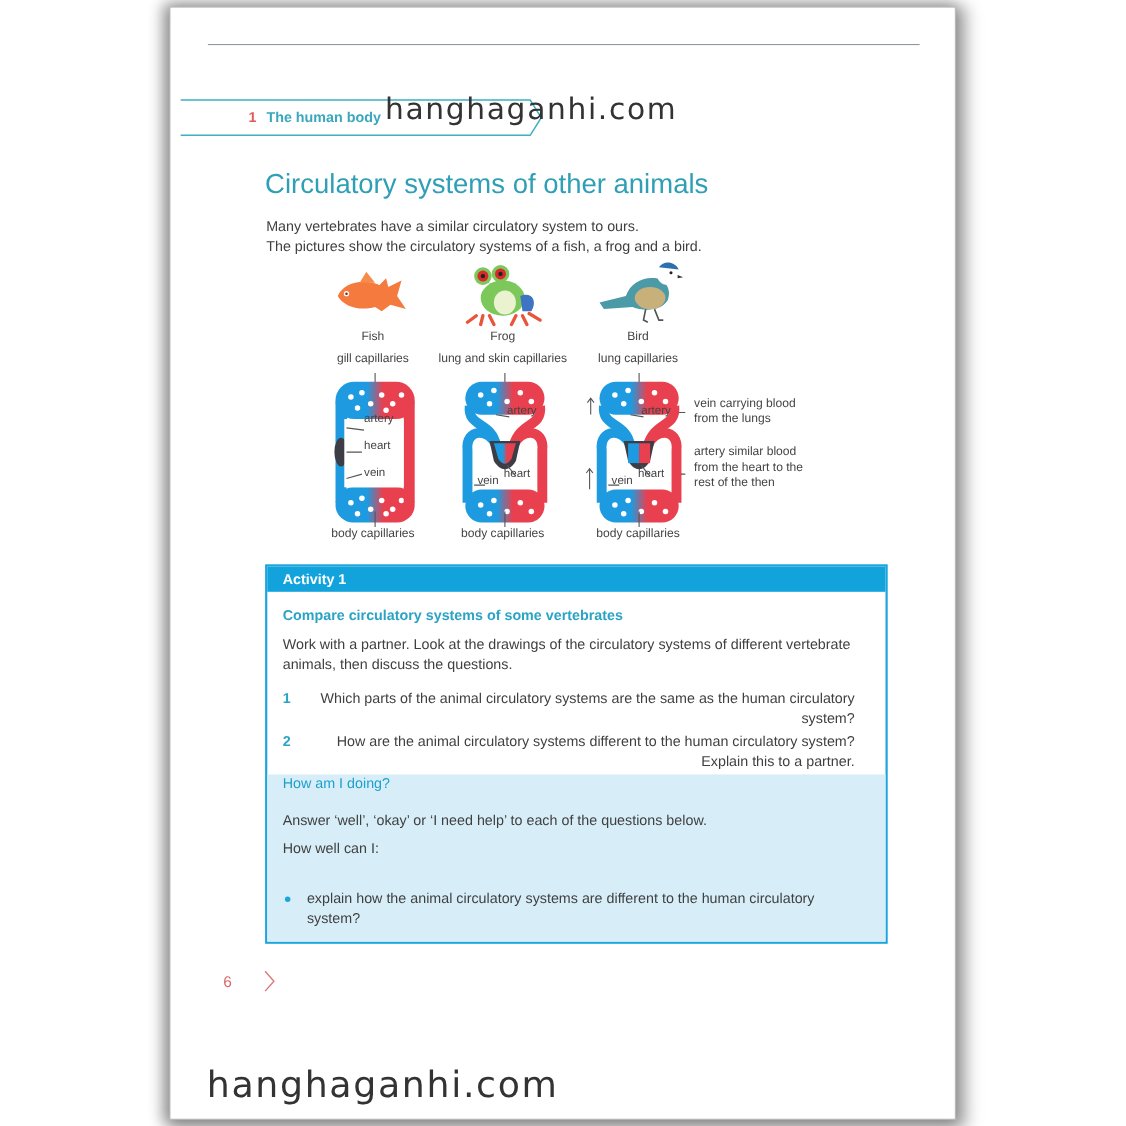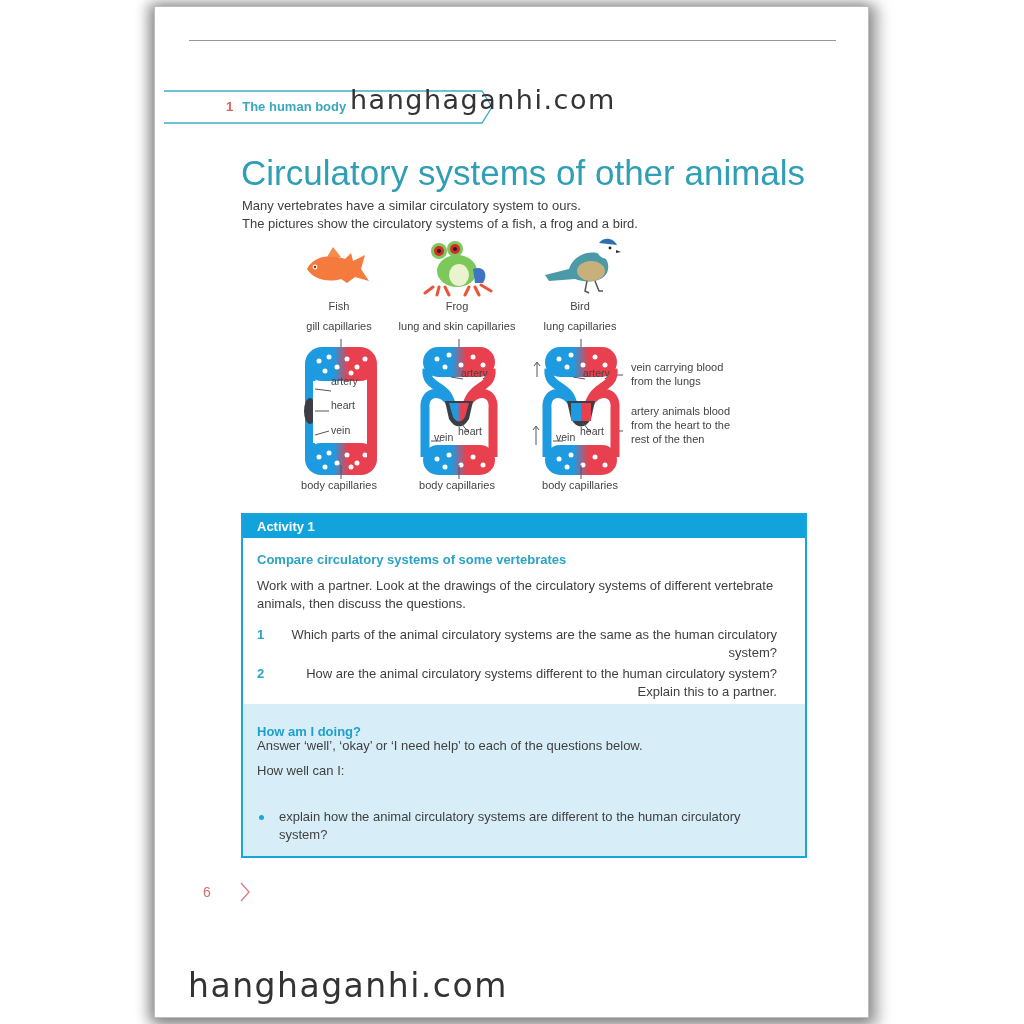--- a/index.html
+++ b/index.html
@@ -12,37 +12,37 @@
     box-shadow: 0 0 0 1px #bdbdbd, 4px 4px 14px 6px rgba(0,0,0,0.35), -4px 0 12px 4px rgba(0,0,0,0.25);
   }
   .top-rule { position:absolute; left:34px; top:33px; width:647px; height:1px; background:#8e9aa0; }
   .chapter-tab { position:absolute; left:9px; top:83px; width:330px; height:34px;text-decoration:underline; }
   .chapter-tab svg { position:absolute; left:0; top:0; }
   .chapter-label { position:absolute; left:62px; top:9px; font-size:13px; font-weight:bold; color:#3aa7bd; white-space:nowrap; }
   .chapter-num { color:#e35b5b; margin-right:9px; }
   .watermark { position:absolute; font-family:"DejaVu Sans", sans-serif; color:#333; letter-spacing:1.5px; white-space:nowrap; }
   .wm-top { left:350px; top:84px; font-size:27px; }
   .wm-bottom { left:188px; top:966px; font-size:33px; }
-  .title { position:absolute; left:86px; top:146px; font-size:35px; color:#2f9fb5; white-space:nowrap; }
+  .title { position:absolute; left:86px; top:146px; font-size:25px; color:#2f9fb5; white-space:nowrap; }
   .intro { position:absolute; left:87px; top:190px; font-size:13px; line-height:18px; color:#3f3f3f; }
   .intro div { white-space:nowrap; }
   .animal-name { position:absolute; font-size:11px; font-weight:normal; color:#444; white-space:nowrap; transform:translateX(-50%); }
   .cap-label { position:absolute; font-size:11px; color:#444; white-space:nowrap; transform:translateX(-50%); }
   .diag-label { position:absolute; font-size:10.5px; color:#444; white-space:nowrap; }
   .side-note { position:absolute; font-size:11px; color:#444; line-height:14px; }
 
   .activity { position:absolute; left:86px; top:506px; width:562px; height:341px; border:2px solid #1aa6dd; background:#fff; }
   .act-header { height:23px; background:#12a3dc; color:#fff; font-weight:bold; font-size:13px; line-height:23px; padding-left:14px; }
   .act-subtitle { position:absolute; left:14px; top:37px; font-size:13px; font-weight:bold; color:#2aa3c4; white-space:nowrap; }
   .act-body { position:absolute; left:14px; top:62px; font-size:13px; line-height:18px; color:#3f3f3f; width:520px; }
   .q { position:absolute; left:14px; font-size:13px; line-height:18px; color:#3f3f3f; width:520px; }
   .q .num { position:absolute; left:0; top:0; color:#2aa3c4; font-weight:bold; }
   .q .txt { margin-left:22px;text-align:right; }
   .self-check { position:absolute; left:0; top:189px; width:562px; height:152px; background:#d7eef8; }
-  .sc-title { position:absolute; left:14px; top:20px; font-size:13px; font-weight:bold; color:#1fa0cc; }
+  .sc-title { position:absolute; left:14px; top:0; font-size:13px; font-weight:normal; color:#1fa0cc; }
   .sc-line { position:absolute; left:14px; font-size:13px; color:#3f3f3f; white-space:nowrap; }
   .bullet { position:absolute; left:14px; font-size:13px; line-height:18px; color:#3f3f3f; width:520px; }
   .bullet .dot { position:absolute; left:2px; top:7px; width:5px; height:5px; border-radius:50%; background:#1aa6dd; }
   .bullet .txt { margin-left:22px; }
 
   .page-num { position:absolute; left:48px; top:877px; font-size:14px; color:#d86a6a; }
   .page-arrow { position:absolute; left:84px; top:874px; }
 </style>
 </head>
 <body>
@@ -227,21 +227,21 @@
     </svg>
   <div class="diag-label" style="left:428px;top:360px">artery</div>
   <div class="diag-label" style="left:401px;top:424px">vein</div>
   <div class="diag-label" style="left:425px;top:418px">heart</div>
 
   <div class="side-note" style="left:476px;top:353px">
     <div>vein carrying blood</div>
     <div>from the lungs</div>
   </div>
   <div class="side-note" style="left:476px;top:397px">
-    <div>artery animals blood</div>
+    <div>artery similar blood</div>
     <div>from the heart to the</div>
     <div>rest of the then</div>
   </div>
 
   <div class="cap-label" style="left:184px;top:472px">body capillaries</div>
   <div class="cap-label" style="left:302px;top:472px">body capillaries</div>
   <div class="cap-label" style="left:425px;top:472px">body capillaries</div>
 
   <div class="activity">
     <div class="act-header">Activity 1</div>

